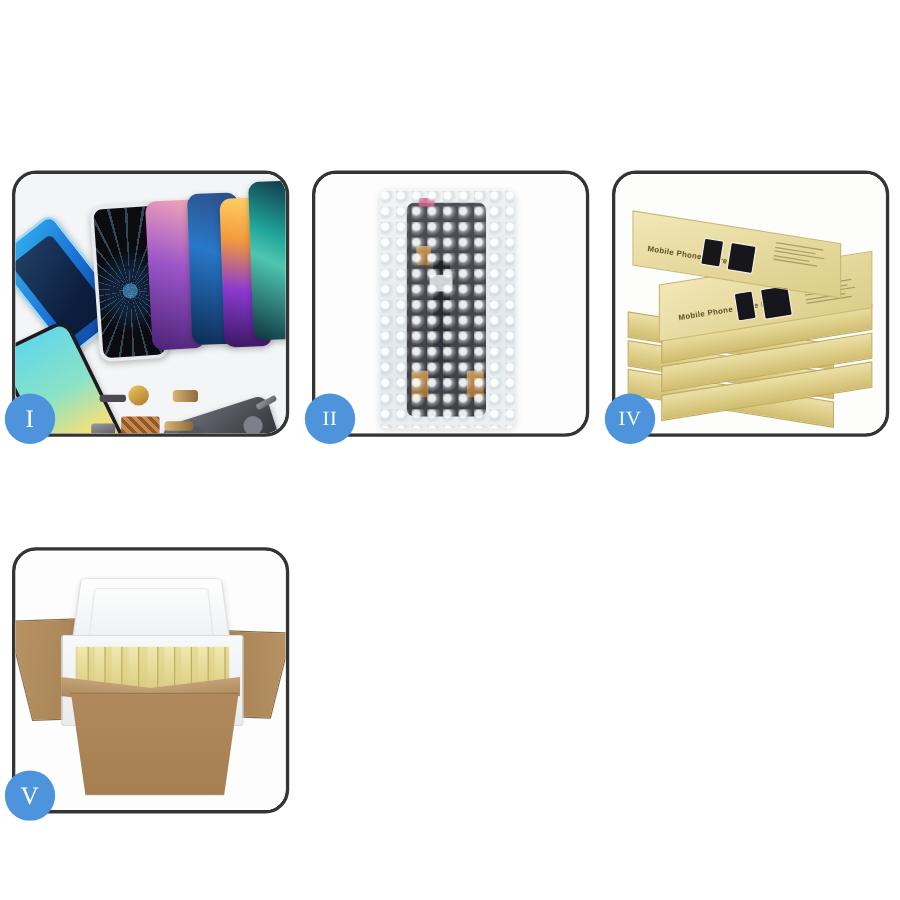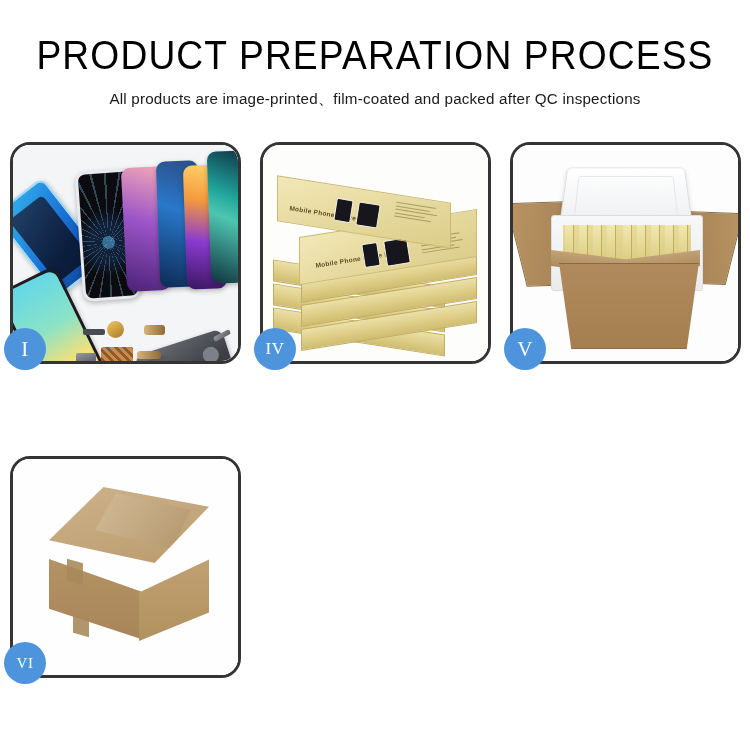--- a/index.html
+++ b/index.html
@@ -351,24 +351,20 @@
   }
   .c6-tape{
     position:absolute; background:#a98a5c; opacity:.9;
   }
 </style>
 </head>
 <body>
 
 <div class="page">
 
-  <div class="header">
-    <div class="title">PRODUCT PREPARATION PROCESS</div>
-    <div class="subtitle">All products are image-printed、film-coated and packed after QC inspections</div>
-  </div>
 
   <div class="grid">
 
     <div class="panel">
       <div class="panel-clip">
         <div class="scene">
           <div class="p1-bg"></div>
           <div class="scr scr-a"></div>
           <div class="scr scr-b"></div>
           <div class="scr scr-c"></div>
@@ -386,20 +382,38 @@
           <div class="part grey" style="left:63px;top:208px;width:20px;height:9px;"></div>
           <div class="part flex" style="left:124px;top:206px;width:24px;height:8px;"></div>
 
           <div class="part grey" style="left:200px;top:188px;width:18px;height:5px;transform:rotate(-28deg);"></div>
 
         </div>
       </div>
       <div class="badge">I</div>
     </div>
 
+    <div class="panel">
+      <div class="panel-clip">
+        <div class="scene">
+          <div class="p2-bg"></div>
+          <div class="bubble-pack">
+            <div class="lcd-inside"></div>
+            <div class="lcd-flex"></div>
+            <div class="lcd-conn"></div>
+            <div class="gold-tab" style="left:30px;top:46px;width:12px;height:16px;"></div>
+            <div class="gold-tab" style="left:26px;top:150px;width:14px;height:22px;"></div>
+            <div class="gold-tab" style="left:72px;top:150px;width:14px;height:22px;"></div>
+            <div class="tape-pink"></div>
+            <div class="bubbles"></div>
+          </div>
+        </div>
+      </div>
+      <div class="badge small">II</div>
+    </div>
 
 
     <div class="panel">
       <div class="panel-clip">
         <div class="scene">
           <div class="p4-bg"></div>
           <div class="stack">
 
             <div class="kbox" style="left:2px;top:152px;width:172px;height:22px;transform:skewY(9deg);"></div>
             <div class="kbox" style="left:2px;top:128px;width:172px;height:22px;transform:skewY(9deg);"></div>
@@ -457,31 +471,15 @@
               <i style="left:116px"></i>
           </div>
           <div class="c5-rimL"></div>
           <div class="c5-rimR"></div>
           <div class="c5-body"></div>
         </div>
       </div>
       <div class="badge">V</div>
     </div>
 
-    <div class="panel">
-      <div class="panel-clip">
-        <div class="scene">
-          <div class="p6-bg"></div>
-          <div class="c6">
-            <div class="c6-top"></div>
-            <div class="c6-seam"></div>
-            <div class="c6-left"></div>
-            <div class="c6-right"></div>
-            <div class="c6-tape" style="left:32px;top:74px;width:16px;height:22px;transform:skewY(16deg);"></div>
-            <div class="c6-tape" style="left:38px;top:128px;width:16px;height:20px;transform:skewY(16deg);"></div>
-          </div>
-        </div>
-      </div>
-      <div class="badge tiny">VI</div>
-    </div>
 
   </div>
 </div>
 
 </body></html>

